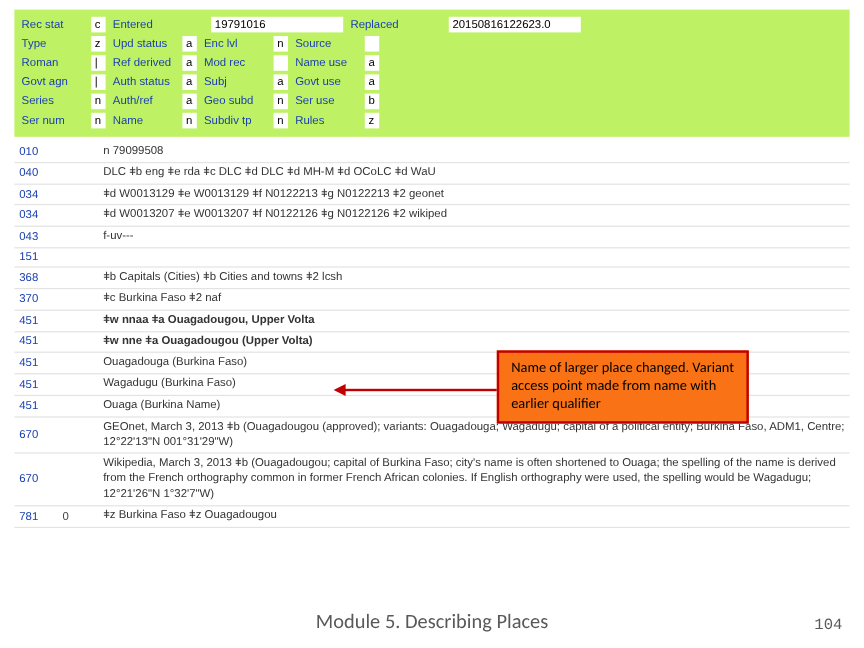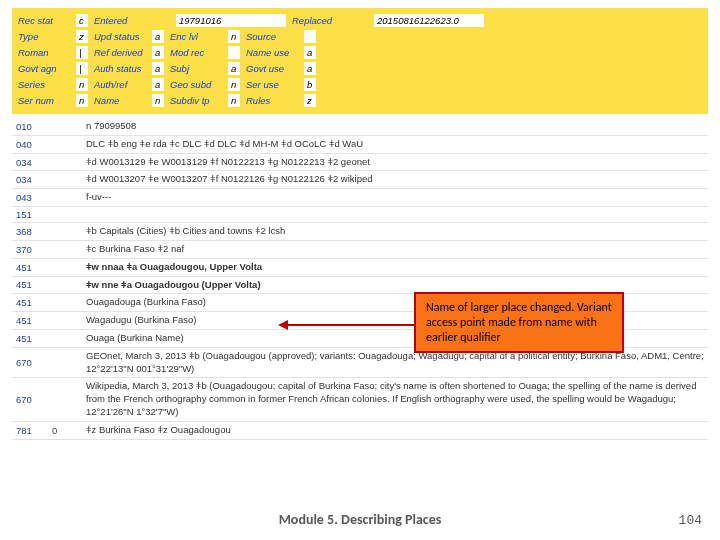--- a/index.html
+++ b/index.html
@@ -13,23 +13,22 @@
     position: relative;
     overflow: hidden;
   }
   .slide {
     width: 720px;
     height: 540px;
     position: relative;
     padding: 8px 12px 40px 12px;
   }
   .header-grid {
-    background: #fde047;
+    background: #bef264;
     padding: 4px 6px 6px 6px;
-    font-style: italic;
   }
   .header-row {
     display: flex;
     align-items: center;
     height: 16px;
   }
   .h-label {
     color: #1a3fb0;
     font-size: 9.5px;
     width: 58px;
@@ -112,23 +111,22 @@
     border-top: 5px solid transparent;
     border-bottom: 5px solid transparent;
   }
   .footer-title {
     position: absolute;
     bottom: 12px;
     left: 0;
     width: 100%;
     text-align: center;
     font-family: Calibri, Arial, sans-serif;
-    font-size: 14px;
+    font-size: 17px;
     color: #595959;
-    font-weight: bold;
   }
   .footer-page {
     position: absolute;
     bottom: 12px;
     right: 18px;
     font-family: Liberation Mono, monospace;
     font-size: 13px;
     color: #595959;
   }
 </style>

